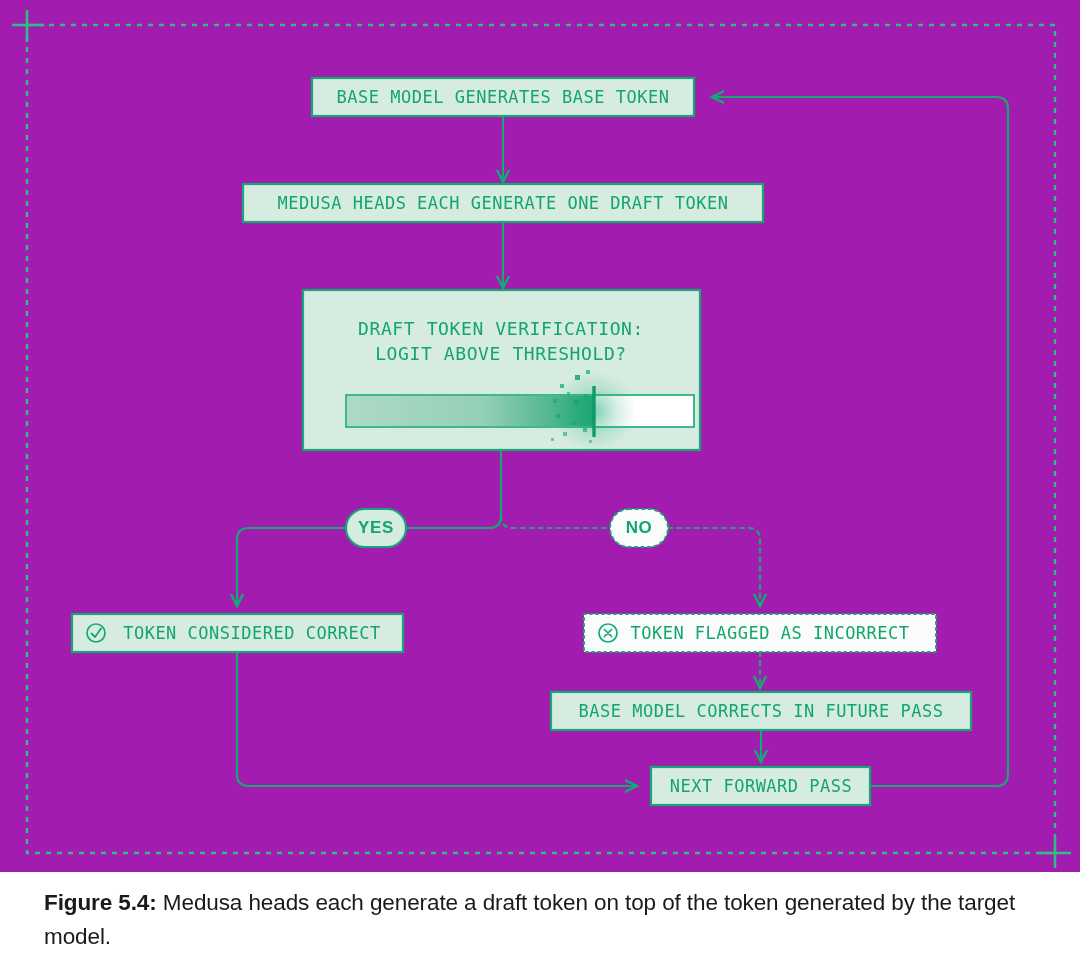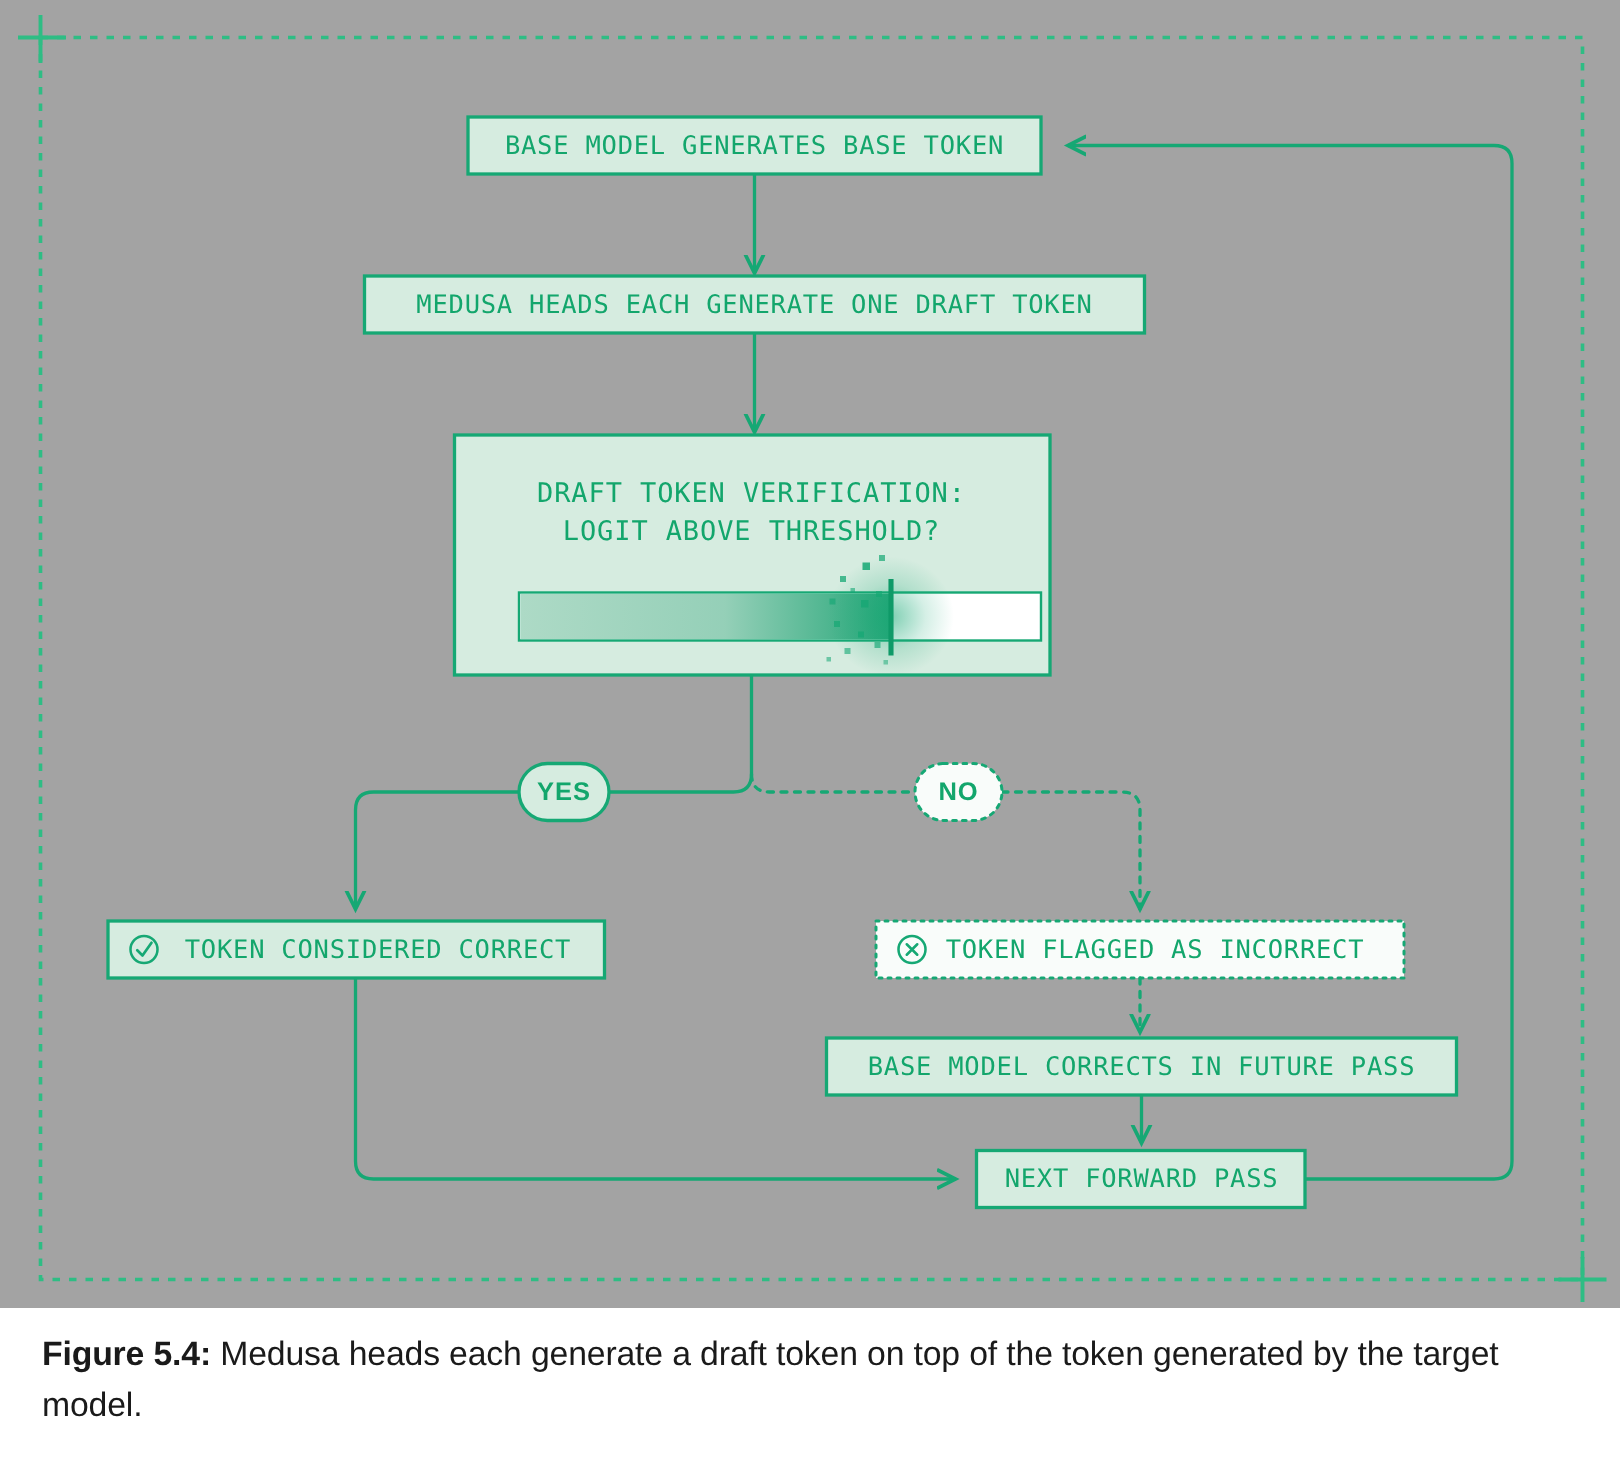--- a/index.html
+++ b/index.html
@@ -13,21 +13,21 @@
     font-family: "Liberation Sans", sans-serif;
     position: relative;
     overflow: hidden;
   }
 
   #figure-area {
     position: absolute;
     left: 0; top: 0;
     width: 1080px;
     height: 872px;
-    background: #a3a3a3;
+    background: #a21caf;
   }
 
   #flow-svg {
     position: absolute;
     left: 0; top: 0;
     width: 1080px;
     height: 872px;
   }
 
   .node-label {
@@ -86,21 +86,21 @@
     fill: none;
     stroke-dasharray: 5 6;
   }
   .cropmark {
     stroke: #2ebd84;
     stroke-width: 2.6;
   }
 
   #caption {
     position: absolute;
-    left: 28px;
+    left: 44px;
     top: 886px;
     width: 1010px;
     font-family: "Liberation Sans", sans-serif;
     font-size: 22.5px;
     line-height: 34px;
     color: #1a1a1a;
     letter-spacing: -0.1px;
   }
   #caption b {
     font-weight: bold;

